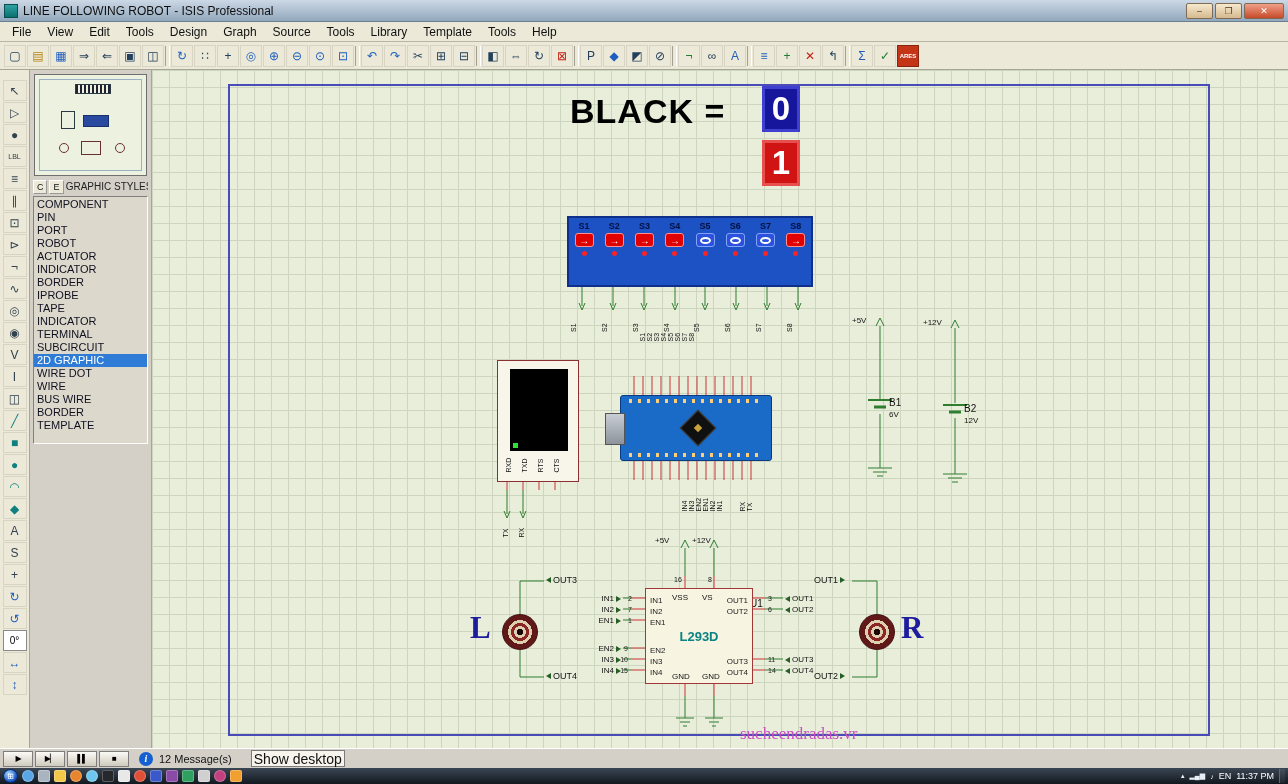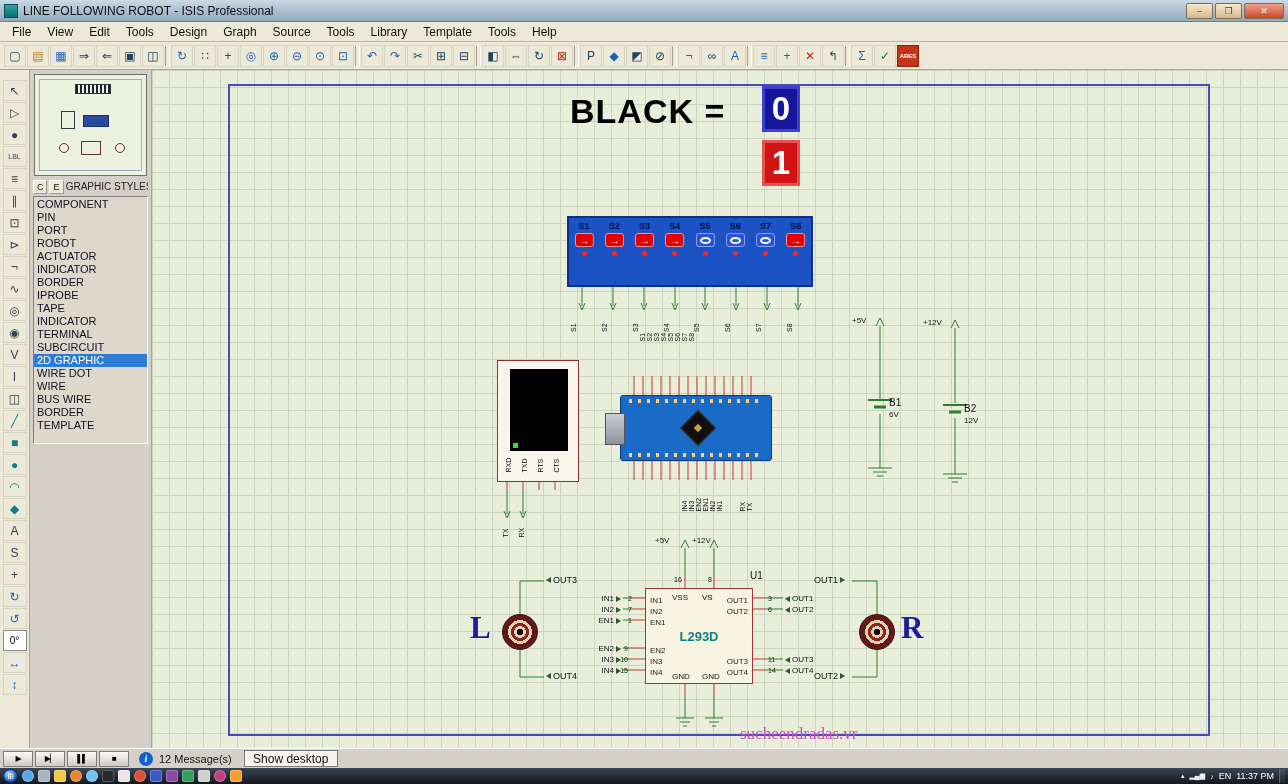--- a/index.html
+++ b/index.html
@@ -96,21 +96,21 @@
 
 .wm1{position:absolute;left:588px;top:631px;font-family:"Liberation Serif",serif;font-size:20px;color:#e0559d;letter-spacing:1px}
 .wm2{position:absolute;left:588px;top:654px;font-family:"Liberation Serif",serif;font-size:17px;color:#c94fc0}
 .wires{position:absolute;left:0;top:0;pointer-events:none}
 
 .statusbar{position:absolute;left:0;top:748px;width:1288px;height:20px;background:#d4d0c8;border-top:1px solid #fff;display:flex;align-items:center;padding:0 3px;gap:2px}
 .sim{width:30px;height:16px;background:linear-gradient(#fbfaf6,#cfcabd);border:1px solid #7d7d7d;font-size:8px;display:flex;align-items:center;justify-content:center;color:#000;letter-spacing:-1px}
 .info-ic{width:14px;height:14px;border-radius:50%;background:#1560d0;color:#fff;font:italic bold 10px "Liberation Serif",serif;display:flex;align-items:center;justify-content:center;margin:0 4px 0 8px}
 .msg{font-size:11px}
 .sheet{flex:1;margin-left:10px;height:16px;line-height:15px;font-size:11px;padding-left:6px;background:#d4d0c8;border:1px solid #808080;border-bottom-color:#fff;border-right-color:#fff}
-.show-desktop{width:94px;height:17px;background:#f6f4ec;border:1px solid #7a7a7a;font-size:12px;display:flex;align-items:center;justify-content:center;margin-left:10px}
+.show-desktop{width:94px;height:17px;background:#f6f4ec;border:1px solid #7a7a7a;font-size:14px;display:flex;align-items:center;justify-content:center;margin-left:17px}
 
 .taskbar{position:absolute;left:0;top:768px;width:1288px;height:16px;background:linear-gradient(#3b4654,#12181f);display:flex;align-items:center;padding:0 3px;gap:4px}
 .start{width:15px;height:14px;border-radius:50%;background:radial-gradient(circle at 35% 30%,#9fd6ff,#1a56c4 70%);border:1px solid #0a2f70;color:#fff;font-size:8px;display:flex;align-items:center;justify-content:center}
 .tapp{width:12px;height:12px;border-radius:2px;border:1px solid rgba(255,255,255,.25)}
 .tapp.round{border-radius:50%}
 .tray{margin-left:auto;display:flex;align-items:center;gap:5px}
 .tray-ic{color:#e8eef5;font-size:7px}
 .lang,.clock{color:#fff;font-size:9px}
 .peek{width:6px;height:14px;border-left:1px solid #5a6878;background:linear-gradient(#46525f,#202830)}
 </style>
@@ -451,21 +451,21 @@
     <span class="tinylab" style="left:503px;top:466px">+5V</span>
     <span class="tinylab" style="left:540px;top:466px">+12V</span>
 
     <span class="tinylab" style="left:700px;top:246px">+5V</span>
     <span class="reflab" style="left:737px;top:327px">B1</span>
     <span class="tinylab" style="left:737px;top:340px">6V</span>
     <span class="tinylab" style="left:771px;top:248px">+12V</span>
     <span class="reflab" style="left:812px;top:333px">B2</span>
     <span class="tinylab" style="left:812px;top:346px">12V</span>
 
-    <span class="reflab" style="left:598px;top:500px">U1</span>
+    <span class="reflab" style="left:598px;top:528px">U1</span>
     <span class="tinylab" style="left:522px;top:506px;font-size:7px">16</span>
     <span class="tinylab" style="left:556px;top:506px;font-size:7px">8</span>
     <div class="chip">
       <span class="tinylab" style="left:26px;top:4px">VSS</span>
       <span class="tinylab" style="left:56px;top:4px">VS</span>
       <div class="pincol" style="left:4px;top:6px">
         <span>IN1</span>
           <span>IN2</span>
           <span>EN1</span>
       </div>

